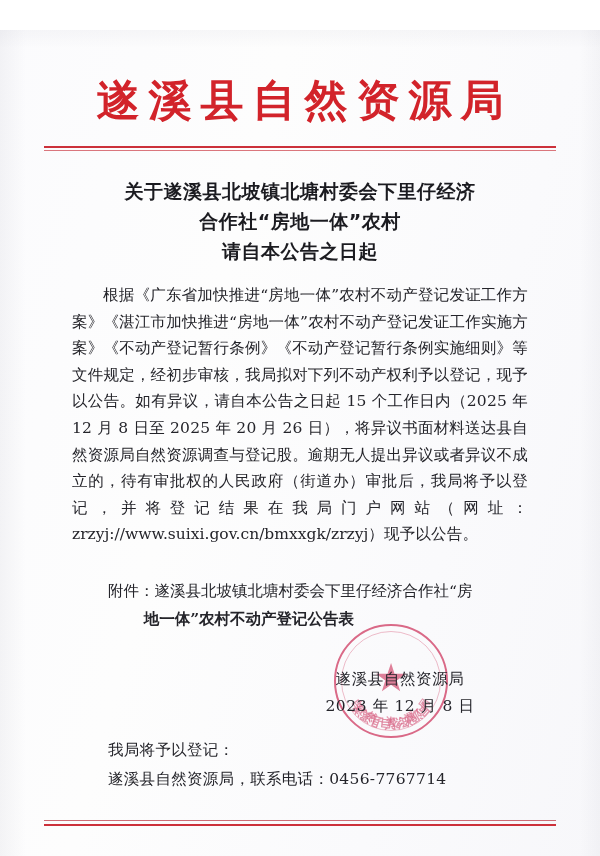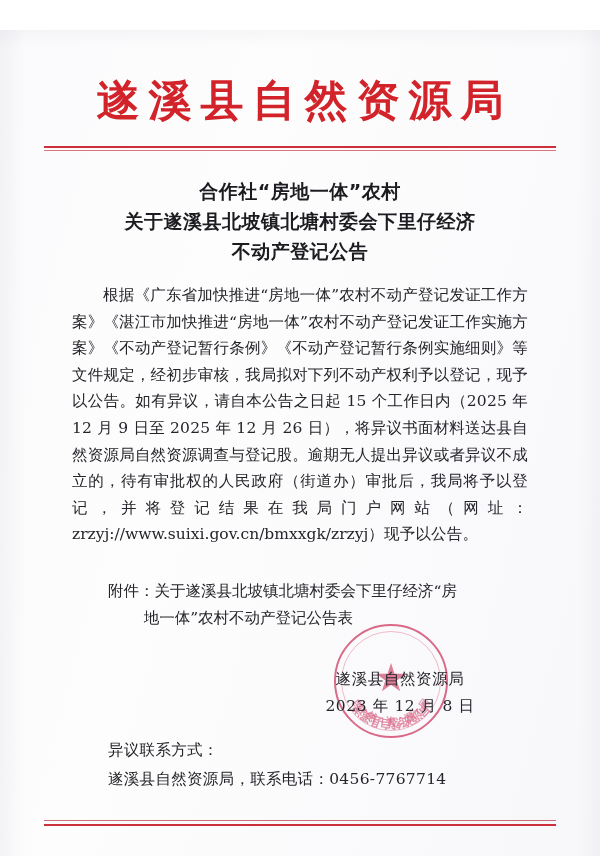--- a/index.html
+++ b/index.html
@@ -115,21 +115,21 @@
     position: absolute;
     top: 548px;
     left: 108px;
     width: 420px;
     font-family: "DejaVu Serif", "Liberation Serif", serif;
     font-size: 15.5px;
     line-height: 27px;
     color: #24242a;
   }
   .attachment .l1 { text-indent: 0; }
-  .attachment .l2 { text-indent: 2.3em; }
+  .attachment .l2 { text-indent: 2.3em; font-weight: bold; }
 
   
   .seal-zone {
     position: absolute;
     top: 592px;
     left: 300px;
     width: 240px;
     height: 120px;
   }
 
@@ -251,31 +251,31 @@
   <div class="masthead">
     <div class="masthead-title">遂溪县自然资源局</div>
   </div>
 
   <div class="rule-top">
     <div class="r1"></div>
     <div class="r2"></div>
   </div>
 
   <div class="doc-title">
+    <div>关于遂溪县北坡镇北塘村委会下里仔经济</div>
     <div>合作社“房地一体”农村</div>
-    <div>关于遂溪县北坡镇北塘村委会下里仔经济</div>
-    <div>不动产登记公告</div>
+    <div>请自本公告之日起</div>
   </div>
 
   <div class="body-text">
-    <div class="para"><span>根据《广东省加快推进“房地一体”农村不动产登记发证工作方案》《湛江市加快推进“房地一体”农村不动产登记发证工作实施方案》《不动产登记暂行条例》《不动产登记暂行条例实施细则》等文件规定，经初步审核，我局拟对下列不动产权利予以登记，现予以公告。如有异议，请自本公告之日起 15 个工作日内（2025 年 12 月 9 日至 2025 年 12 月 26 日），将异议书面材料送达县自然资源局自然资源调查与登记股。逾期无人提出异议或者异议不成立的，待有审批权的人民政府（街道办）审批后，我局将予以登记，并将登记结果在我局门户网站（网址：</span><span class="url">zrzyj://www.suixi.gov.cn/bmxxgk/zrzyj</span><span>）现予以公告。</span></div>
+    <div class="para"><span>根据《广东省加快推进“房地一体”农村不动产登记发证工作方案》《湛江市加快推进“房地一体”农村不动产登记发证工作实施方案》《不动产登记暂行条例》《不动产登记暂行条例实施细则》等文件规定，经初步审核，我局拟对下列不动产权利予以登记，现予以公告。如有异议，请自本公告之日起 15 个工作日内（2025 年 12 月 8 日至 2025 年 20 月 26 日），将异议书面材料送达县自然资源局自然资源调查与登记股。逾期无人提出异议或者异议不成立的，待有审批权的人民政府（街道办）审批后，我局将予以登记，并将登记结果在我局门户网站（网址：</span><span class="url">zrzyj://www.suixi.gov.cn/bmxxgk/zrzyj</span><span>）现予以公告。</span></div>
   </div>
 
   <div class="attachment">
-    <div class="l1">附件：关于遂溪县北坡镇北塘村委会下里仔经济“房</div>
+    <div class="l1">附件：遂溪县北坡镇北塘村委会下里仔经济合作社“房</div>
     <div class="l2">地一体”农村不动产登记公告表</div>
   </div>
 
   <div class="seal-zone">
 
     <div class="seal">
       <div class="seal-inner"></div>
       <div class="seal-star">★</div>
       <div id="seal-arc">
           <div class="seal-arc-char" style="transform: translate(-31.96px, 28.77px) rotate(-132deg);">遂</div>
@@ -296,21 +296,21 @@
         </div>
     </div>
 
     <div class="signature">
       <div>遂溪县自然资源局</div>
       <div>2023 年 12 月 8 日</div>
     </div>
   </div>
 
   <div class="contact">
-    <div>异议联系方式：</div>
+    <div>我局将予以登记：</div>
     <div>遂溪县自然资源局，联系电话：0456-7767714</div>
   </div>
 
   <div class="rule-bottom">
     <div class="r1"></div>
     <div class="r2"></div>
   </div>
 
 </div>
 

